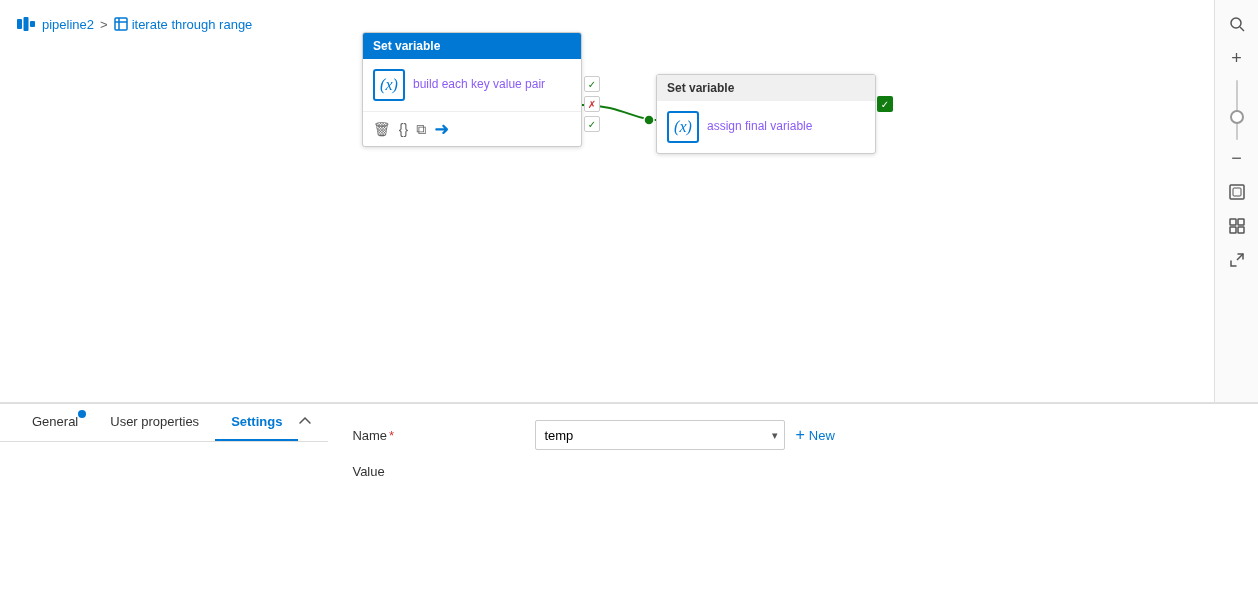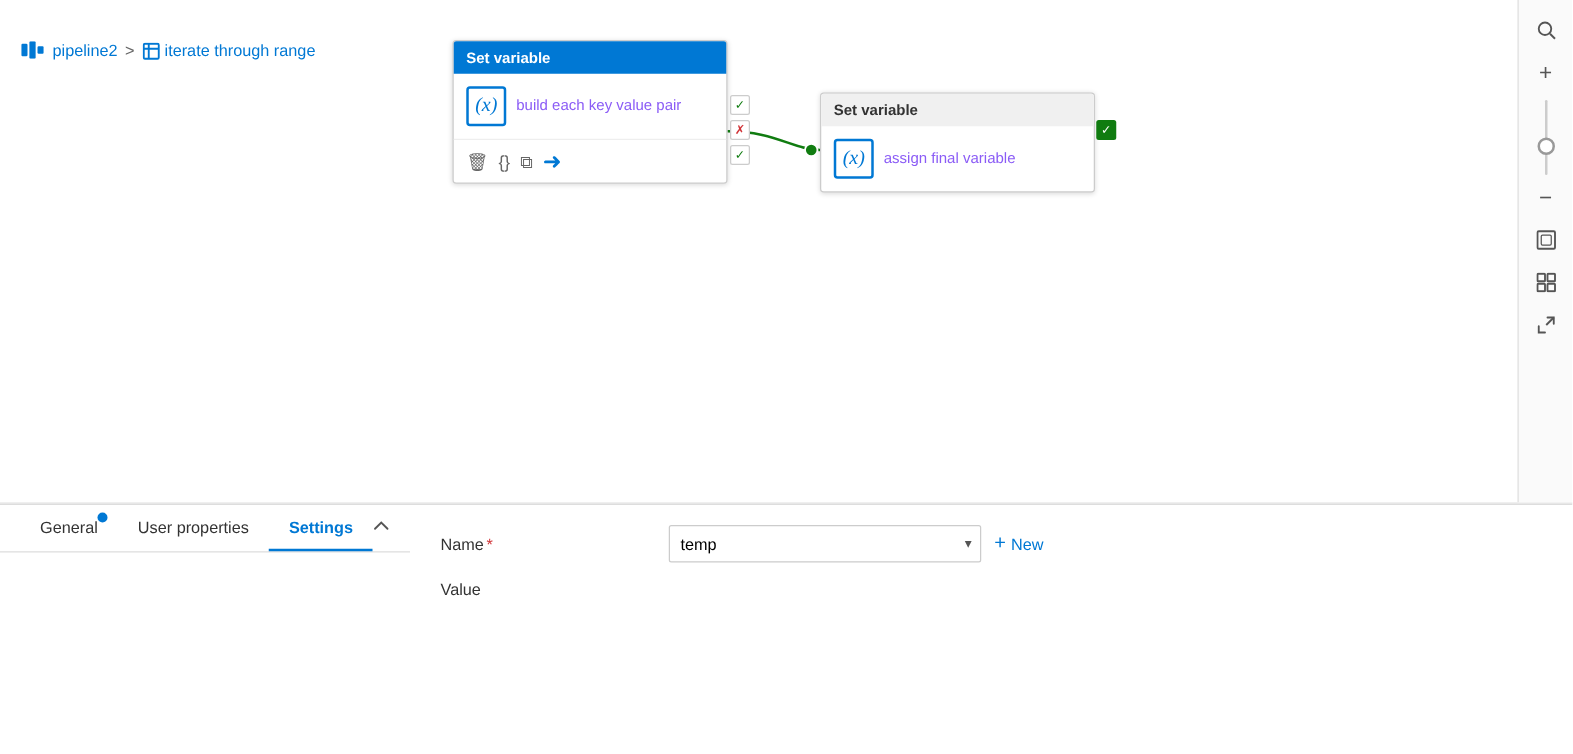--- a/index.html
+++ b/index.html
@@ -10,35 +10,35 @@
       flex: 1;
       position: relative;
       background: #fff;
       overflow: hidden;
       border-bottom: 1px solid #e0e0e0;
     }
 
     
     .breadcrumb {
       position: absolute;
-      top: 32px;
+      top: 16px;
       left: 16px;
       display: flex;
       align-items: center;
       gap: 6px;
       font-size: 13px;
       color: #0078d4;
     }
     .breadcrumb-icon {
       width: 20px; height: 16px;
       display: inline-flex; align-items: center; justify-content: center;
     }
     .breadcrumb-separator { color: #666; }
     .breadcrumb-item { color: #0078d4; cursor: pointer; }
-    .breadcrumb-iterate { display: flex; align-items: flex-end; gap: 4px; color: #0078d4; }
+    .breadcrumb-iterate { display: flex; align-items: flex-start; gap: 4px; color: #0078d4; }
 
     
     .node-set-variable-active {
       position: absolute;
       top: 32px;
       left: 362px;
       width: 220px;
       background: #fff;
       border: 1px solid #ccc;
       border-radius: 3px;

